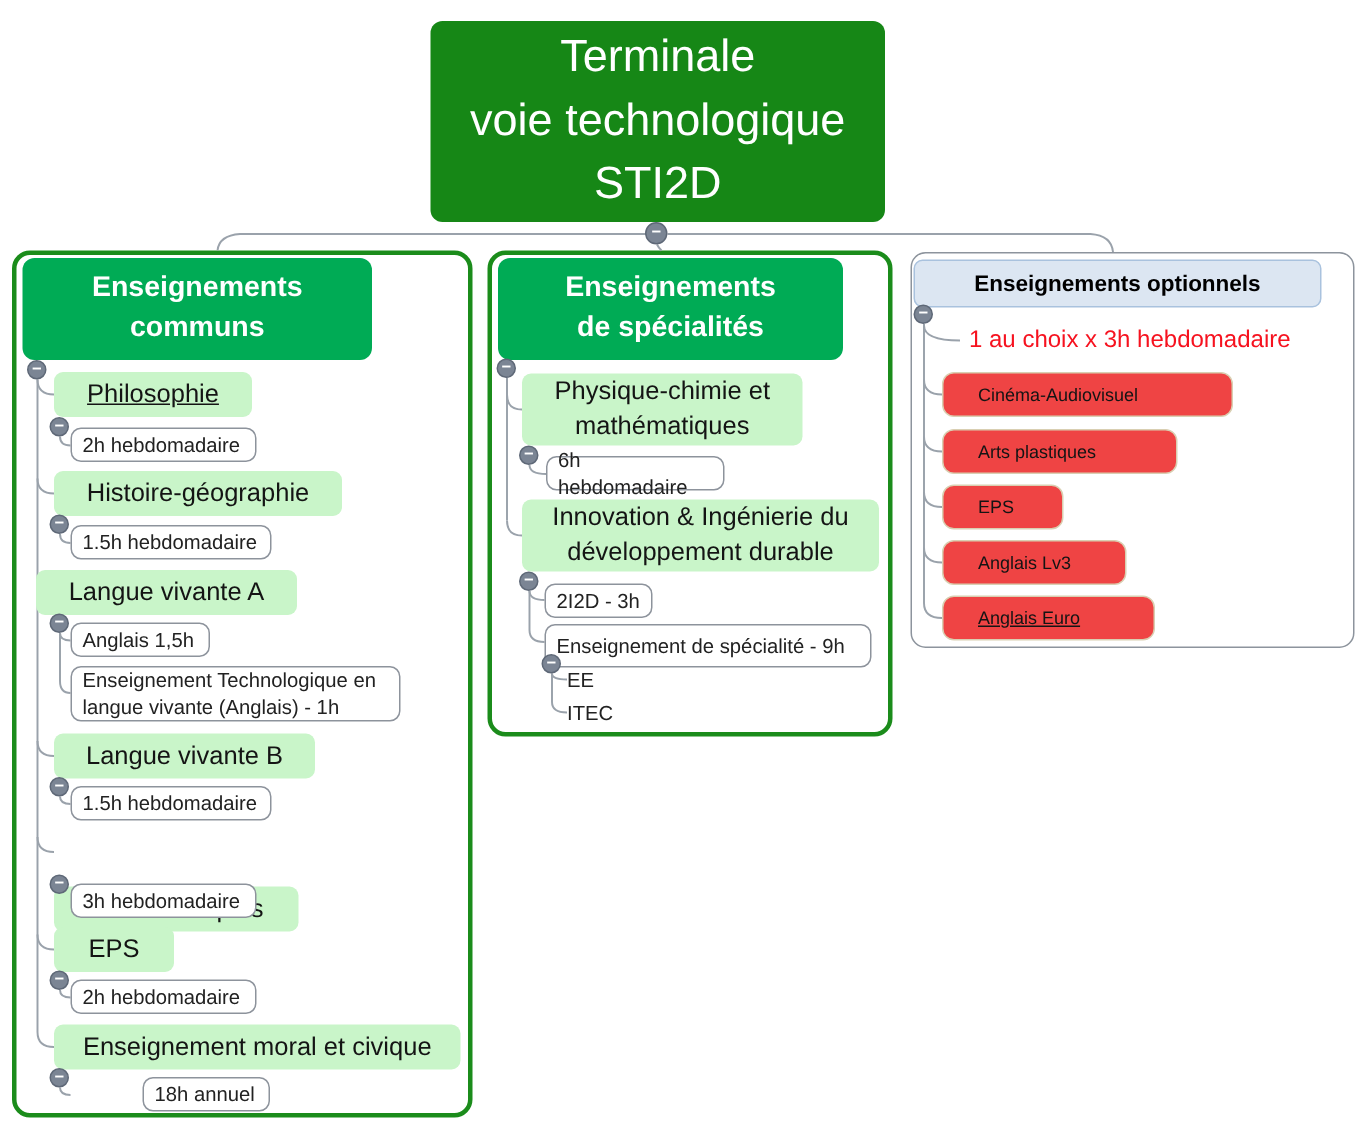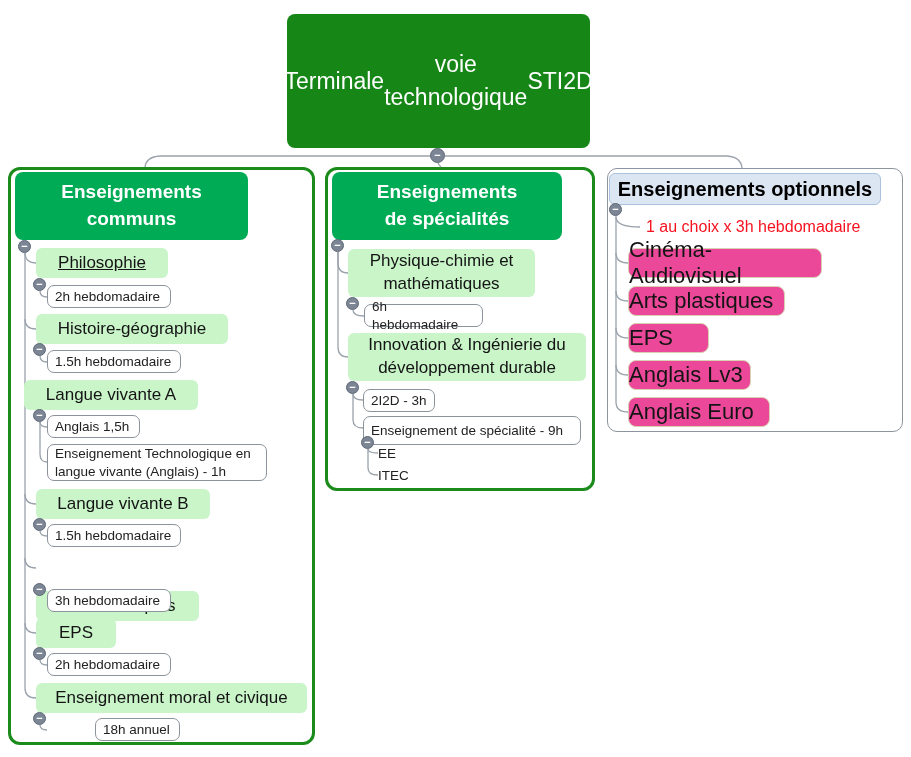--- a/index.html
+++ b/index.html
@@ -4,52 +4,52 @@
 <style>
   html,body { margin:0; padding:0; }
   body {
     width:911px; height:757px; position:relative; background:#ffffff;
     font-family:"Liberation Sans", sans-serif; overflow:hidden;
   }
   .abs { position:absolute; box-sizing:border-box; }
 
   .root-node {
     background:#168716; color:#fff; border-radius:8px;
-    display:flex; justify-content:center; align-items:center;
-    font-size:23px; line-height:1.42; text-align:center; z-index:10;
+    display:flex; flex-direction:column; justify-content:center; align-items:center;
+    font-size:30px; line-height:1.42; text-align:center; z-index:10;
   }
   .container { background:#ffffff; z-index:1; }
   .container.green { border:3px solid #1b8c1b; border-radius:12px; }
   .container.gray  { border:1.5px solid #8d949d; border-radius:10px; }
 
   .hdr-green {
     background:#00ab55; color:#fff; font-weight:bold; font-size:19px; line-height:1.4;
     border-radius:8px; display:flex; flex-direction:column; align-items:center;
     justify-content:center; text-align:center; z-index:10;
   }
   .hdr-blue {
     background:#dce6f2; border:1.5px solid #a9c2de; border-radius:6px; color:#000;
-    font-weight:bold; font-size:20px; display:flex; align-items:center;
+    font-weight:bold; font-size:15px; display:flex; align-items:center;
     justify-content:center; z-index:10;
   }
   .topic {
     background:#c9f5c9; border-radius:6px; color:#141414; font-size:17px;
     display:flex; align-items:center; justify-content:center; text-align:center;
     padding:0 6px; line-height:1.35; z-index:10;
   }
   .detail {
     background:#fff; border:1.2px solid #8d939c; border-radius:7px; color:#222;
     font-size:13.5px; display:flex; align-items:center; padding:0 7px;
     line-height:1.3; z-index:10;
   }
   .plain { color:#222; font-size:13.5px; display:flex; align-items:center; z-index:10; }
   .note-red { color:#f6121f; font-size:16px; display:flex; align-items:center; z-index:10; white-space:nowrap; }
   .option {
-    background:#ec4899; border:1.3px solid #d9cfb2; border-radius:8px; color:#141414;
-    font-size:22px; display:flex; align-items:center; z-index:10;
+    background:#ef4444; border:1.3px solid #d9cfb2; border-radius:8px; color:#141414;
+    font-size:12px; display:flex; align-items:center; padding-left:23px; z-index:10;
   }
   .collapse {
     width:13px; height:13px; border-radius:50%; background:#7b8594;
     border:1px solid #5e6877; color:#fff; display:flex; align-items:center;
     justify-content:center; z-index:20; cursor:pointer;
   }
   .collapse span { font-size:11px; line-height:1; font-weight:bold; }
   .collapse.big { width:15px; height:15px; }
   svg.wires { position:absolute; left:0; top:0; z-index:5; pointer-events:none; }
   .line { fill:none; stroke:#9aa2ab; stroke-width:1.3; }
@@ -155,21 +155,21 @@
   <div class="abs container gray" style="left:607px;top:168px;width:296px;height:264px;"></div>
 
   <div class="abs hdr-blue" style="left:609px;top:173px;width:272px;height:32px;">Enseignements optionnels</div>
 
   <div class="abs note-red" style="left:646px;top:218px;height:18px;">1 au choix x 3h hebdomadaire</div>
 
   <div class="abs option" style="left:628px;top:248px;width:194px;height:30px;">Cinéma-Audiovisuel</div>
   <div class="abs option" style="left:628px;top:286px;width:157px;height:30px;">Arts plastiques</div>
   <div class="abs option" style="left:628px;top:323px;width:81px;height:30px;">EPS</div>
   <div class="abs option" style="left:628px;top:360px;width:123px;height:30px;">Anglais Lv3</div>
-  <div class="abs option" style="left:628px;top:397px;width:142px;height:30px;">Anglais Euro</div>
+  <div class="abs option" style="left:628px;top:397px;width:142px;height:30px;text-decoration:underline;">Anglais Euro</div>
 
   <div class="abs collapse big" style="left:430px;top:148px;">
     <span>−</span>
     </div>
 
   <div class="abs collapse" style="left:18px;top:240px;">
     <span>−</span>
     </div>
   <div class="abs collapse" style="left:33px;top:278px;">
     <span>−</span>

